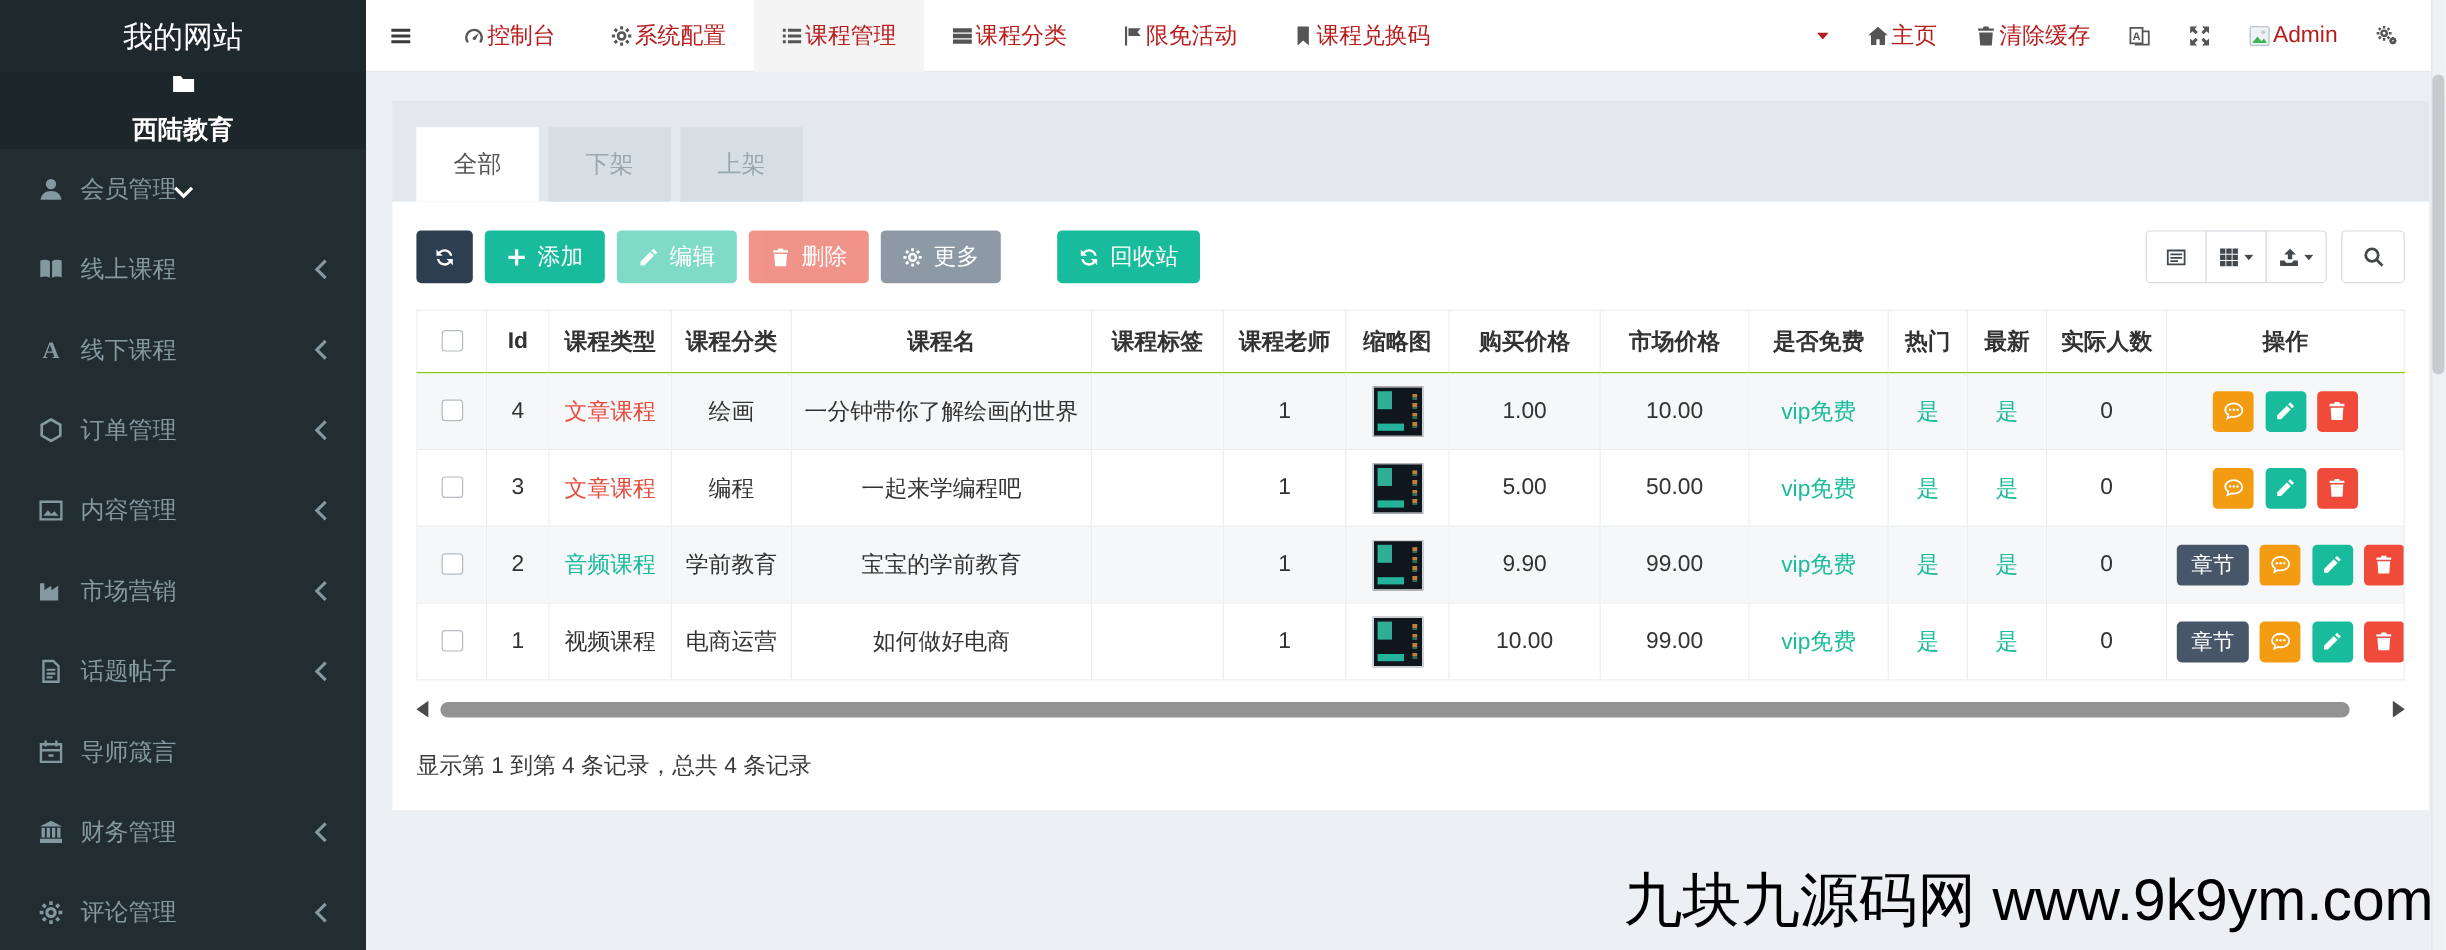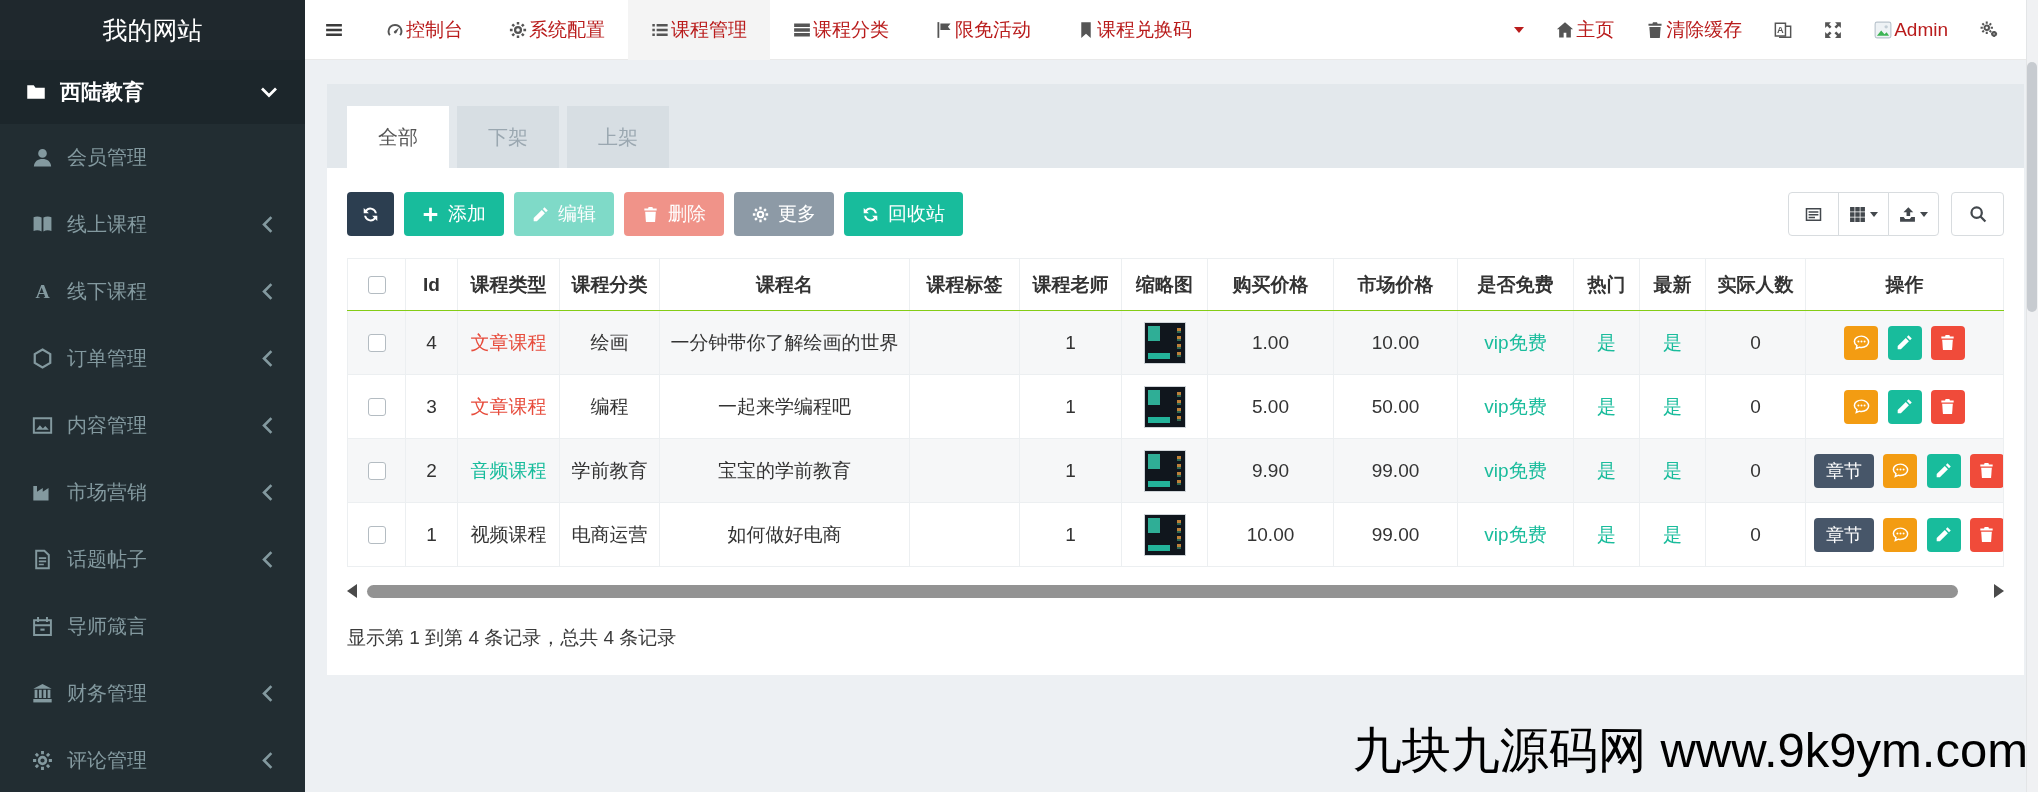--- a/index.html
+++ b/index.html
@@ -7,21 +7,21 @@
   body {
     font-family:"Liberation Sans","DejaVu Sans",sans-serif;
     background:#edf0f3; position:relative; overflow:hidden; color:#333;
   }
   .ic { width:18px; height:18px; fill:currentColor; flex:none; }
   
   .sidebar { position:absolute; left:0; top:0; width:305px; height:792px; background:#222d32; z-index:3; }
   .sidebar-header { height:60px; display:flex; align-items:center; justify-content:center;
     color:#fff; font-size:25px; font-weight:normal; background:#1f282d; }
   .side-root { height:64px; display:flex; align-items:center; padding:0 26px; gap:14px;
-    background:#1c262b; color:#fff; font-size:21px; font-weight:bold; cursor:pointer; }
+    background:#1c262b; color:#fff; font-size:21px; font-weight:bold; cursor:pointer;flex-direction:column; }
   .side-root .ic { width:20px; height:20px; }
   .side-item { height:67px; display:flex; align-items:center; padding:0 26px 0 32px; gap:14px;
     color:#83999f; font-size:20px; cursor:pointer; }
   .side-item .ic { width:21px; height:21px; }
   .spacer { flex:1; }
   .chev { width:13px; height:13px; fill:none; }
   
   .topnav { position:absolute; left:305px; top:0; right:0; height:60px; background:#fff;
     border-bottom:1px solid #e9e9e9; display:flex; align-items:center; z-index:2; }
   .burger { width:58px; height:60px; display:flex; align-items:center; justify-content:center; color:#3b3b3b; cursor:pointer; }
@@ -45,21 +45,21 @@
   .toolbar { display:flex; align-items:center; }
   .btn { height:44px; border:none; border-radius:4px; color:#fff; font-size:19px;
     display:inline-flex; align-items:center; gap:9px; padding:0 18px; margin-right:10px; cursor:pointer;
     font-family:inherit; }
   .btn .ic { width:17px; height:17px; }
   .btn-refresh { background:#2c3e50; padding:0 15px; }
   .btn-add { background:#18bc9c; }
   .btn-edit { background:#18bc9c; opacity:.55; }
   .btn-del { background:#e74c3c; opacity:.6; }
   .btn-more { background:#8d9aa6; }
-  .btn-recycle { background:#18bc9c; margin-right:0; }
+  .btn-recycle { background:#18bc9c; margin-right:0;margin-left:37px; }
   .tools-right { margin-left:auto; display:flex; align-items:center; }
   .btn-group { display:flex; }
   .gbtn { width:51px; height:44px; background:#fff; border:1px solid #d8dcdf; margin-left:-1px;
     display:flex; align-items:center; justify-content:center; gap:4px; color:#43484d; cursor:pointer; }
   .gbtn:first-child { border-radius:4px 0 0 4px; margin-left:0; }
   .gbtn:last-child { border-radius:0 4px 4px 0; }
   .gbtn .ic { width:17px; height:17px; }
   .gbtn .caret { width:8px; height:5px; }
   .sbtn { width:53px; height:44px; background:#fff; border:1px solid #d8dcdf; border-radius:4px;
     margin-left:12px; display:flex; align-items:center; justify-content:center; color:#43484d; cursor:pointer; }

